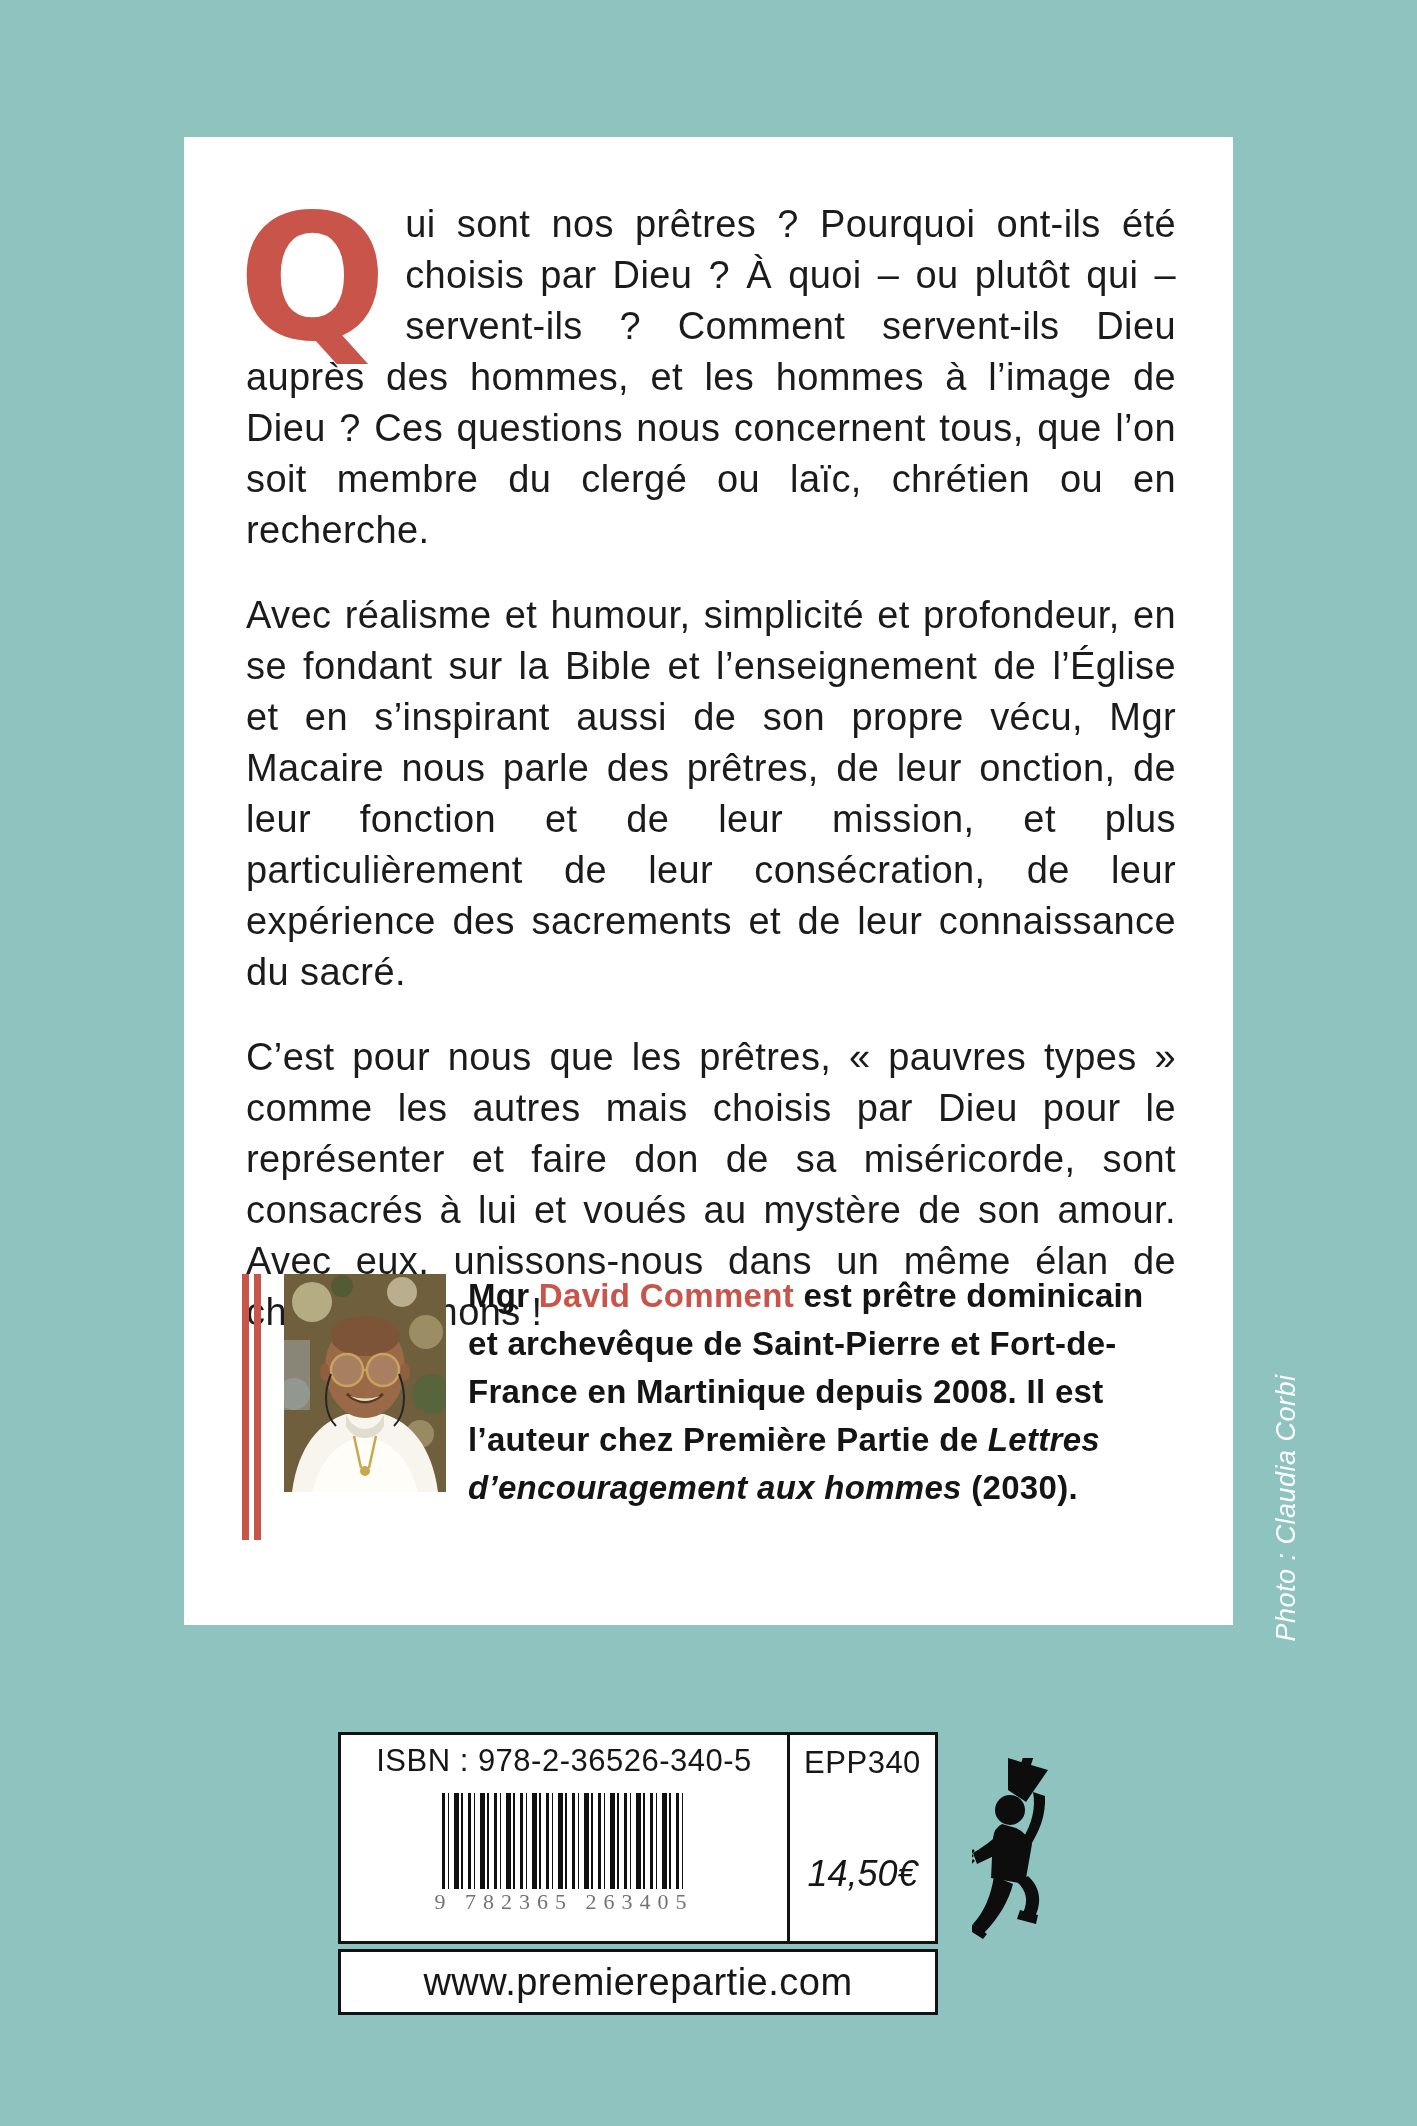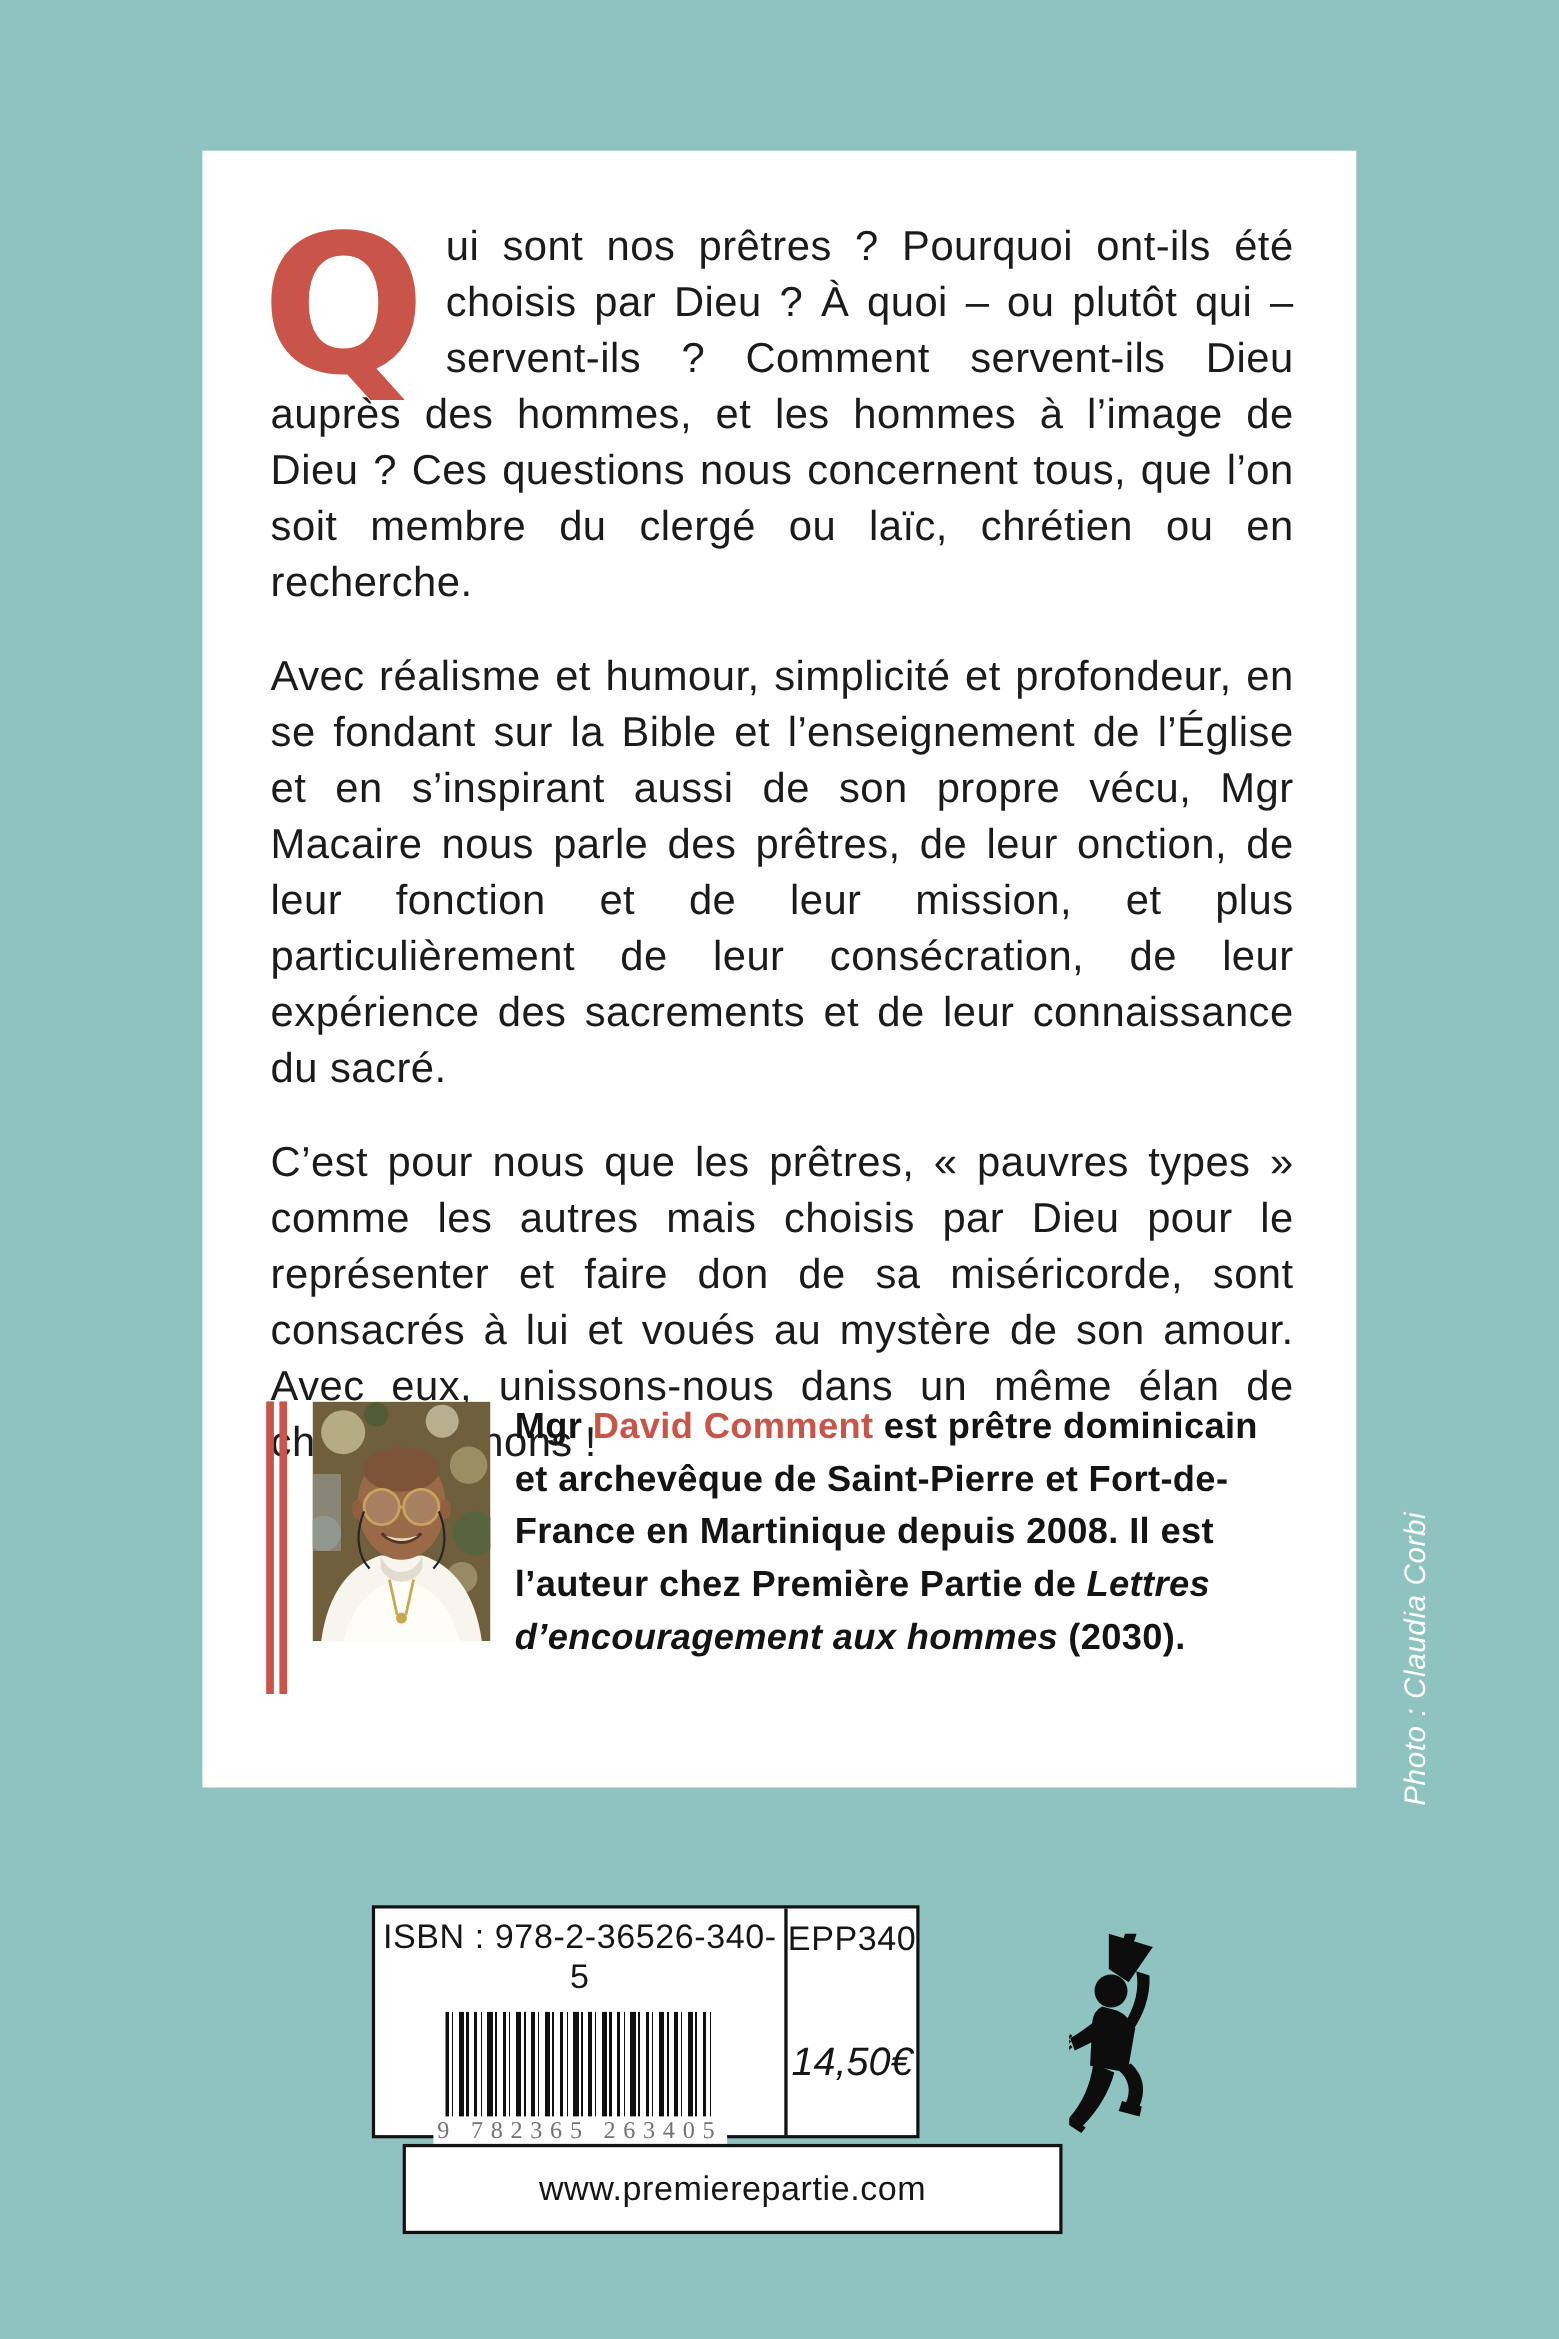--- a/index.html
+++ b/index.html
@@ -112,21 +112,21 @@
     text-align: center;
     letter-spacing: 0.5px;
     white-space: nowrap;
   }
 
   
   .isbn-box {
     position: absolute;
     left: 338px;
     top: 1732px;
-    width: 498px;
+    width: 600px;
     height: 212px;
     background: #ffffff;
     border: 3px solid #121212;
     box-sizing: border-box;
     display: flex;
   }
   .isbn-left {
     width: 449px;
     border-right: 3px solid #121212;
     box-sizing: border-box;
@@ -178,32 +178,31 @@
     font-size: 36px;
     font-weight: 300;
     color: #161616;
     font-style: italic;
   }
   .web-box {
     position: absolute;
     left: 338px;
     top: 1949px;
     width: 600px;
-    height: 82px;
+    height: 66px;
     background: #ffffff;
     border: 3px solid #121212;
     box-sizing: border-box;
     display: flex;
     align-items: center;
     justify-content: center;
-    font-size: 31px;
-    font-weight: 300;
-    color: #161616;
-    letter-spacing: 0.5px;
-    margin-left: 28px;
+    font-size: 38px;
+    font-weight: 300;
+    color: #161616;
+    letter-spacing: 0.5px;
   }
 
   
   .logo {
     position: absolute;
     left: 972px;
     top: 1758px;
     width: 110px;
     height: 185px;
   }

